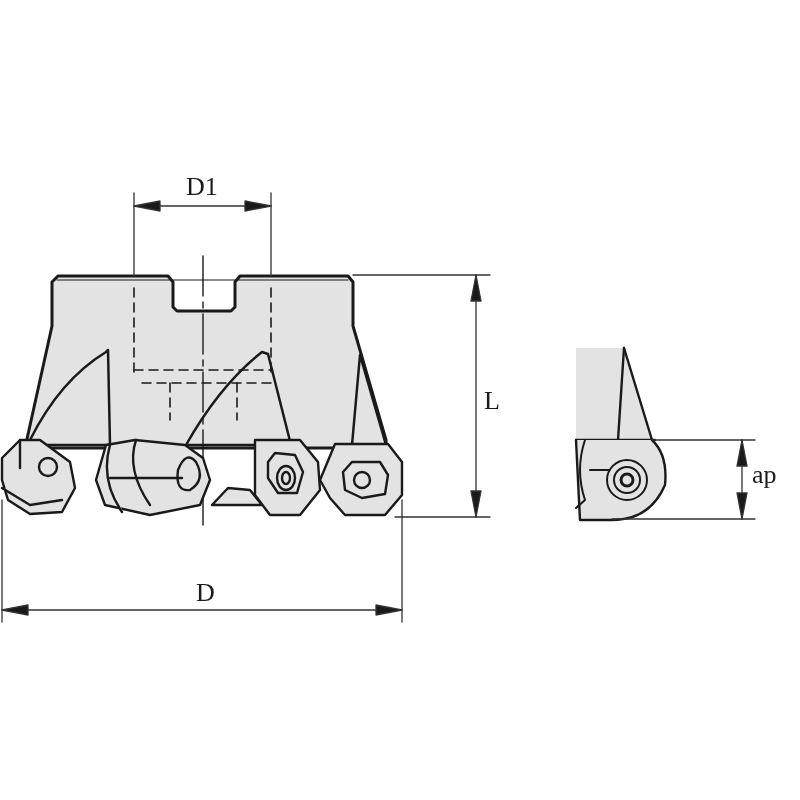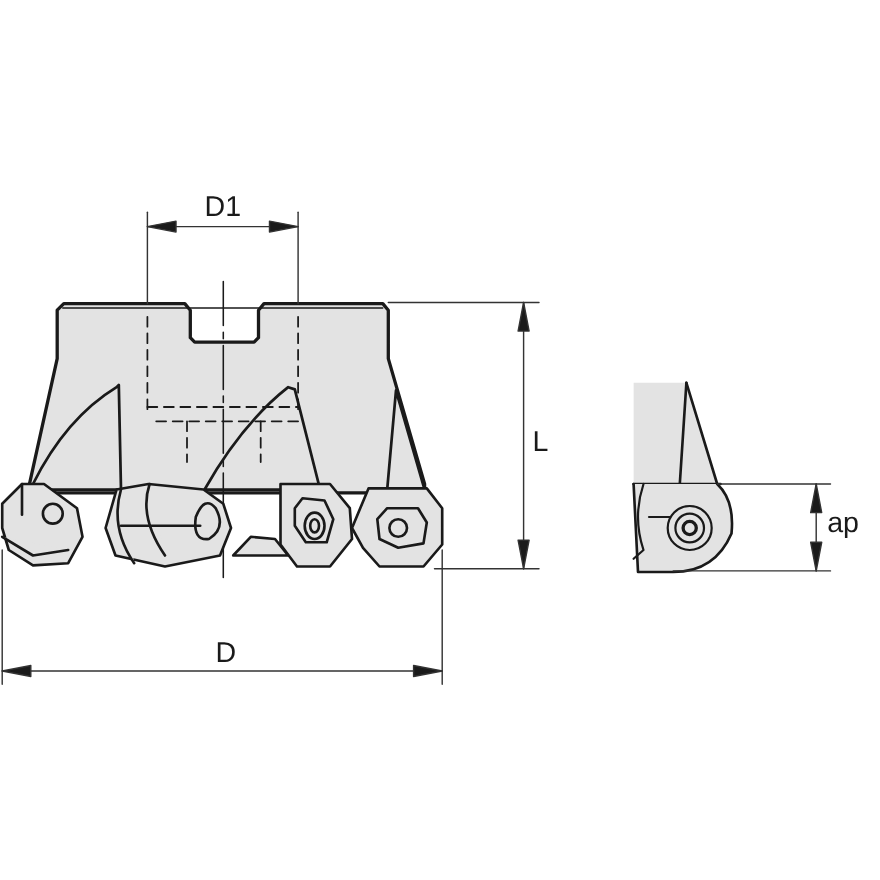--- a/index.html
+++ b/index.html
@@ -1,18 +1,18 @@
 <!DOCTYPE html>
 <html><head>
 <meta charset="utf-8">
 <style>
   html, body { margin:0; padding:0; background:#ffffff; }
   body { width:800px; height:800px; position:relative; overflow:hidden; font-family:"DejaVu Sans", sans-serif; }
   svg { position:absolute; left:0; top:0; }
-  .lbl { position:absolute; font-family:Liberation Sans, sans-serif; font-size:26px; color:#1a1a1a; line-height:1; }
+  .lbl { position:absolute; font-family:Liberation Serif, serif; font-size:26px; color:#1a1a1a; line-height:1; }
 </style>
 </head>
 <body>
 
 <svg width="800" height="800" viewBox="0 0 800 800" xmlns="http://www.w3.org/2000/svg">
   <g stroke="#1a1a1a" fill="none" stroke-linejoin="round" stroke-linecap="round">
 
     <g>
       <path d="M52,282 L58,276 L168,276 L173,282 L173,307 L177,311 L231,311 L235,307 L235,282 L240,276 L348,276 L353,282 L353,326 L386,440 L386,448 L25,448 L52,326 Z" fill="#e3e3e3" stroke-width="3"></path>
       <line x1="57" y1="280" x2="348" y2="280" stroke-width="1.2"></line>

